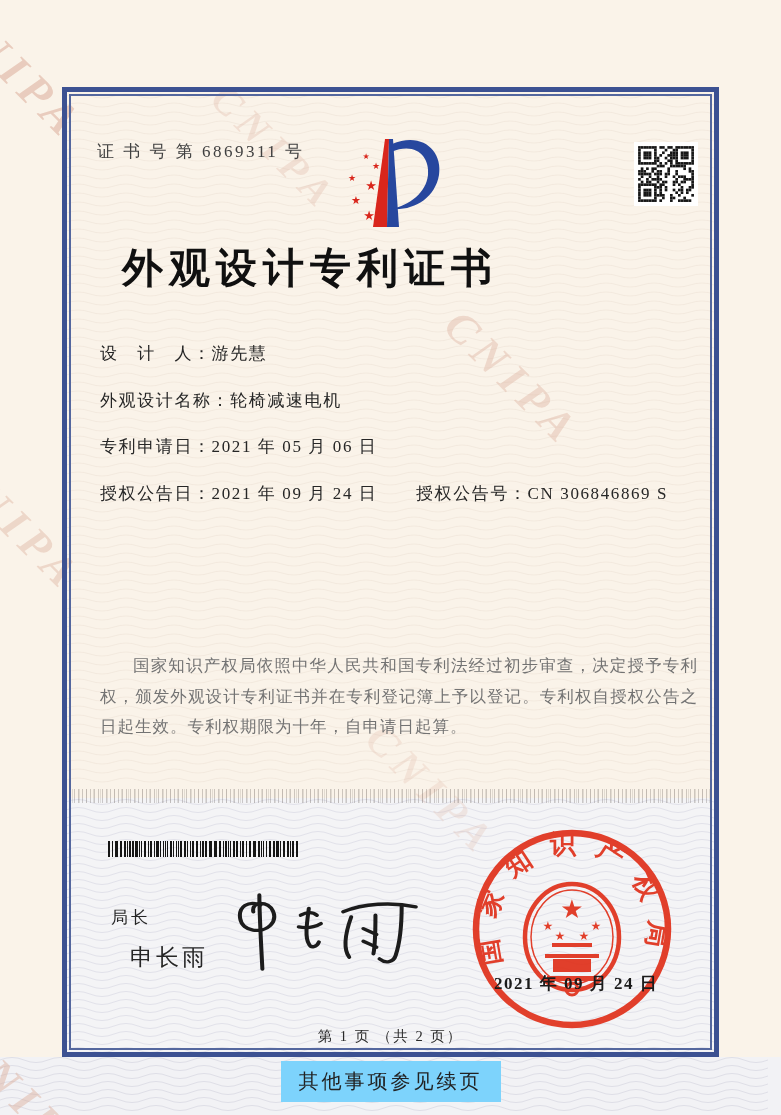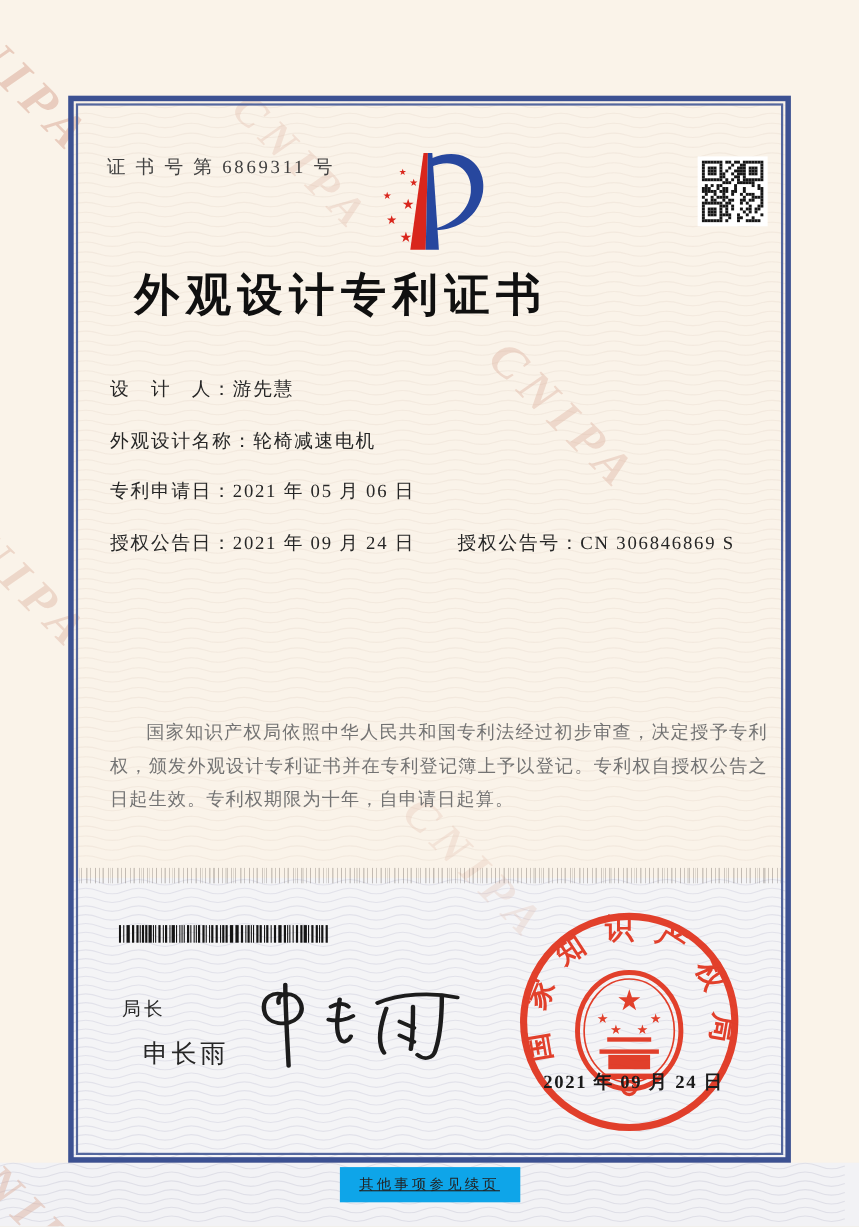--- a/index.html
+++ b/index.html
@@ -55,21 +55,21 @@
   .sig-name  { position:absolute; left:111px; top:942px; z-index:3; font-size:23px; letter-spacing:3px;margin-left:19px; }
   .signature { position:absolute; left:222px; top:890px; z-index:3; }
   .seal { position:absolute; left:466px; top:825px; z-index:3; }
   .seal-date {
     position:absolute; left:456px; top:972px; width:240px; z-index:4; text-align:center;
     font-size:17px; font-weight:600; letter-spacing:1.5px; color:#1b1b1b;
   }
   .page-info { position:absolute; left:0; top:1027px; width:781px; z-index:3; text-align:center; font-size:14.5px; letter-spacing:2px; color:#2a2a2a; }
   .note-box {
     position:absolute; left:50%; top:1061px; transform:translateX(-50%); z-index:3;
-    background:#0ea5e9; padding:7px 18px; font-size:13px; letter-spacing:3px; color:#222;text-decoration:underline;
+    background:#7dd3fc; padding:7px 18px; font-size:20px; letter-spacing:3px; color:#222;
   }
 </style>
 </head>
 <body>
 
 <div class="page">
 
   <div class="gray-panel"></div>
   <div class="bottom-panel"></div>
   <svg class="waves" id="waves">
@@ -571,15 +571,16 @@
         <rect x="79" y="129" width="54" height="4" fill="#e0301a"></rect>
         <rect x="87" y="134" width="38" height="13" fill="#e0301a"></rect>
         <rect x="81" y="151" width="50" height="5" fill="#e0301a"></rect>
         <circle cx="106" cy="164" r="6" fill="none" stroke="#e0301a" stroke-width="3"></circle>
       </g>
     </g>
   </svg>
 
   <div class="seal-date">2021 年 09 月 24 日</div>
 
+  <div class="page-info">第 1 页 （共 2 页）</div>
   <div class="note-box">其他事项参见续页</div>
 
 </div>
 
 </body></html>

